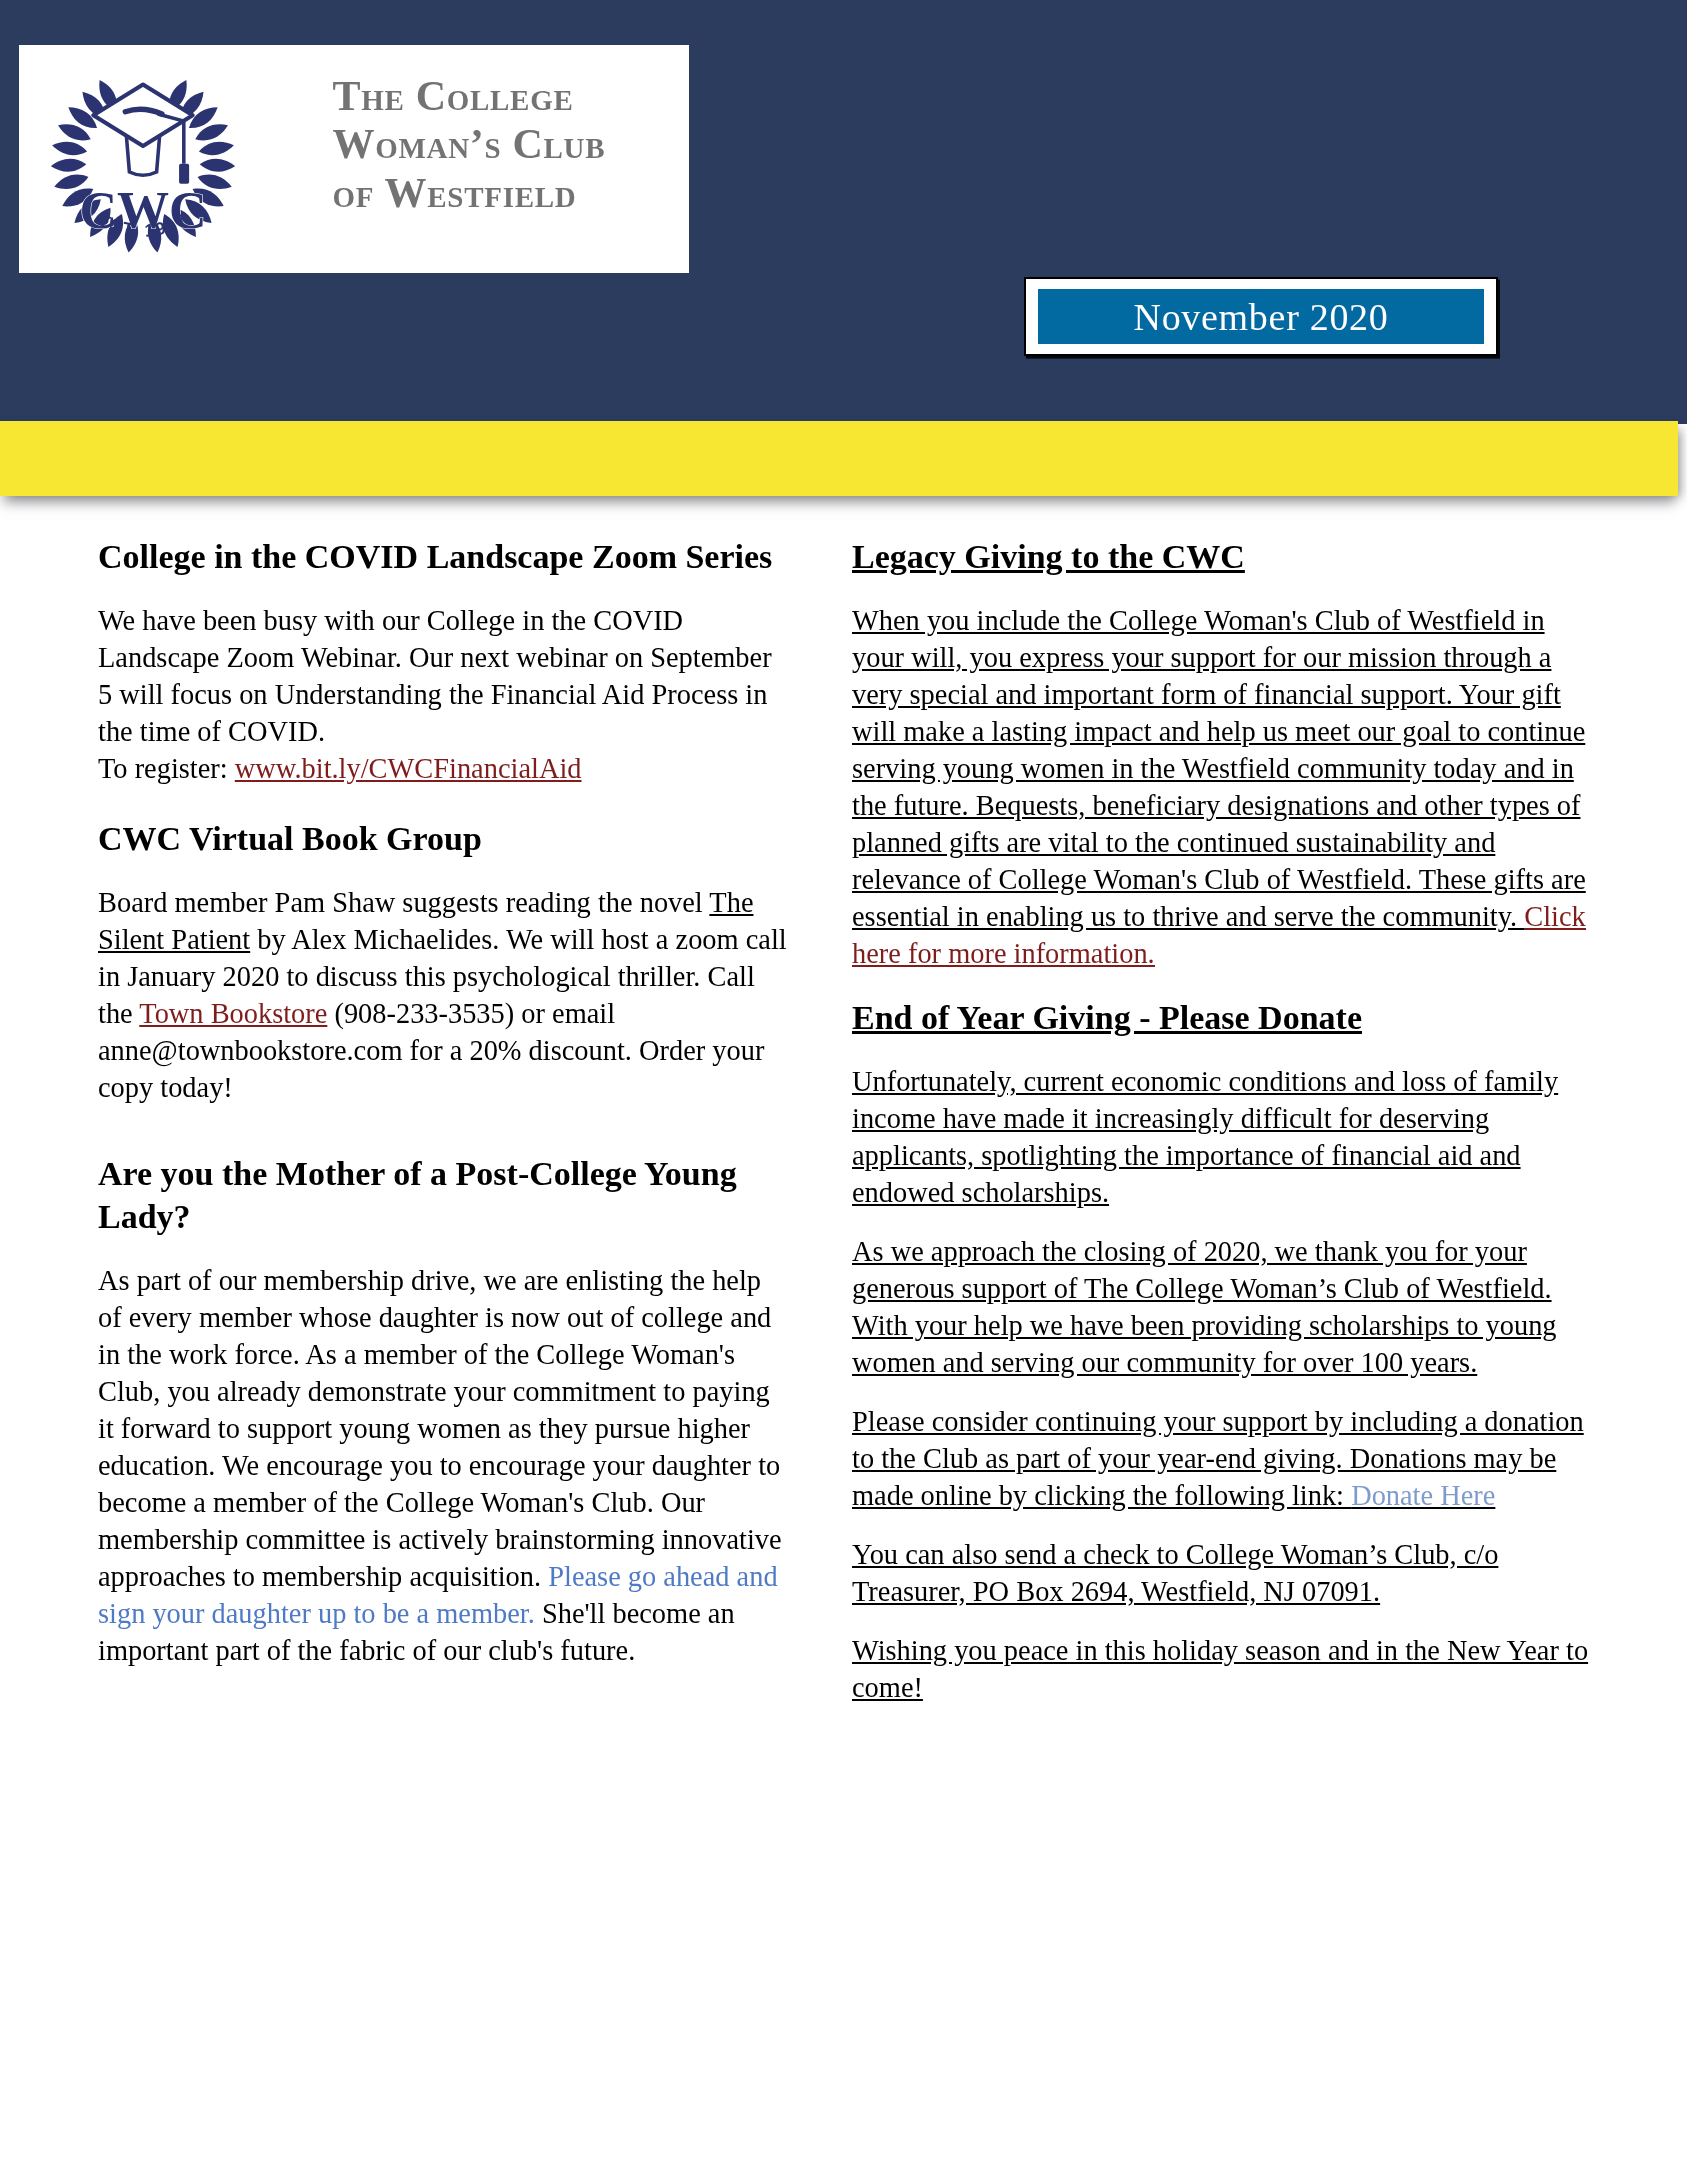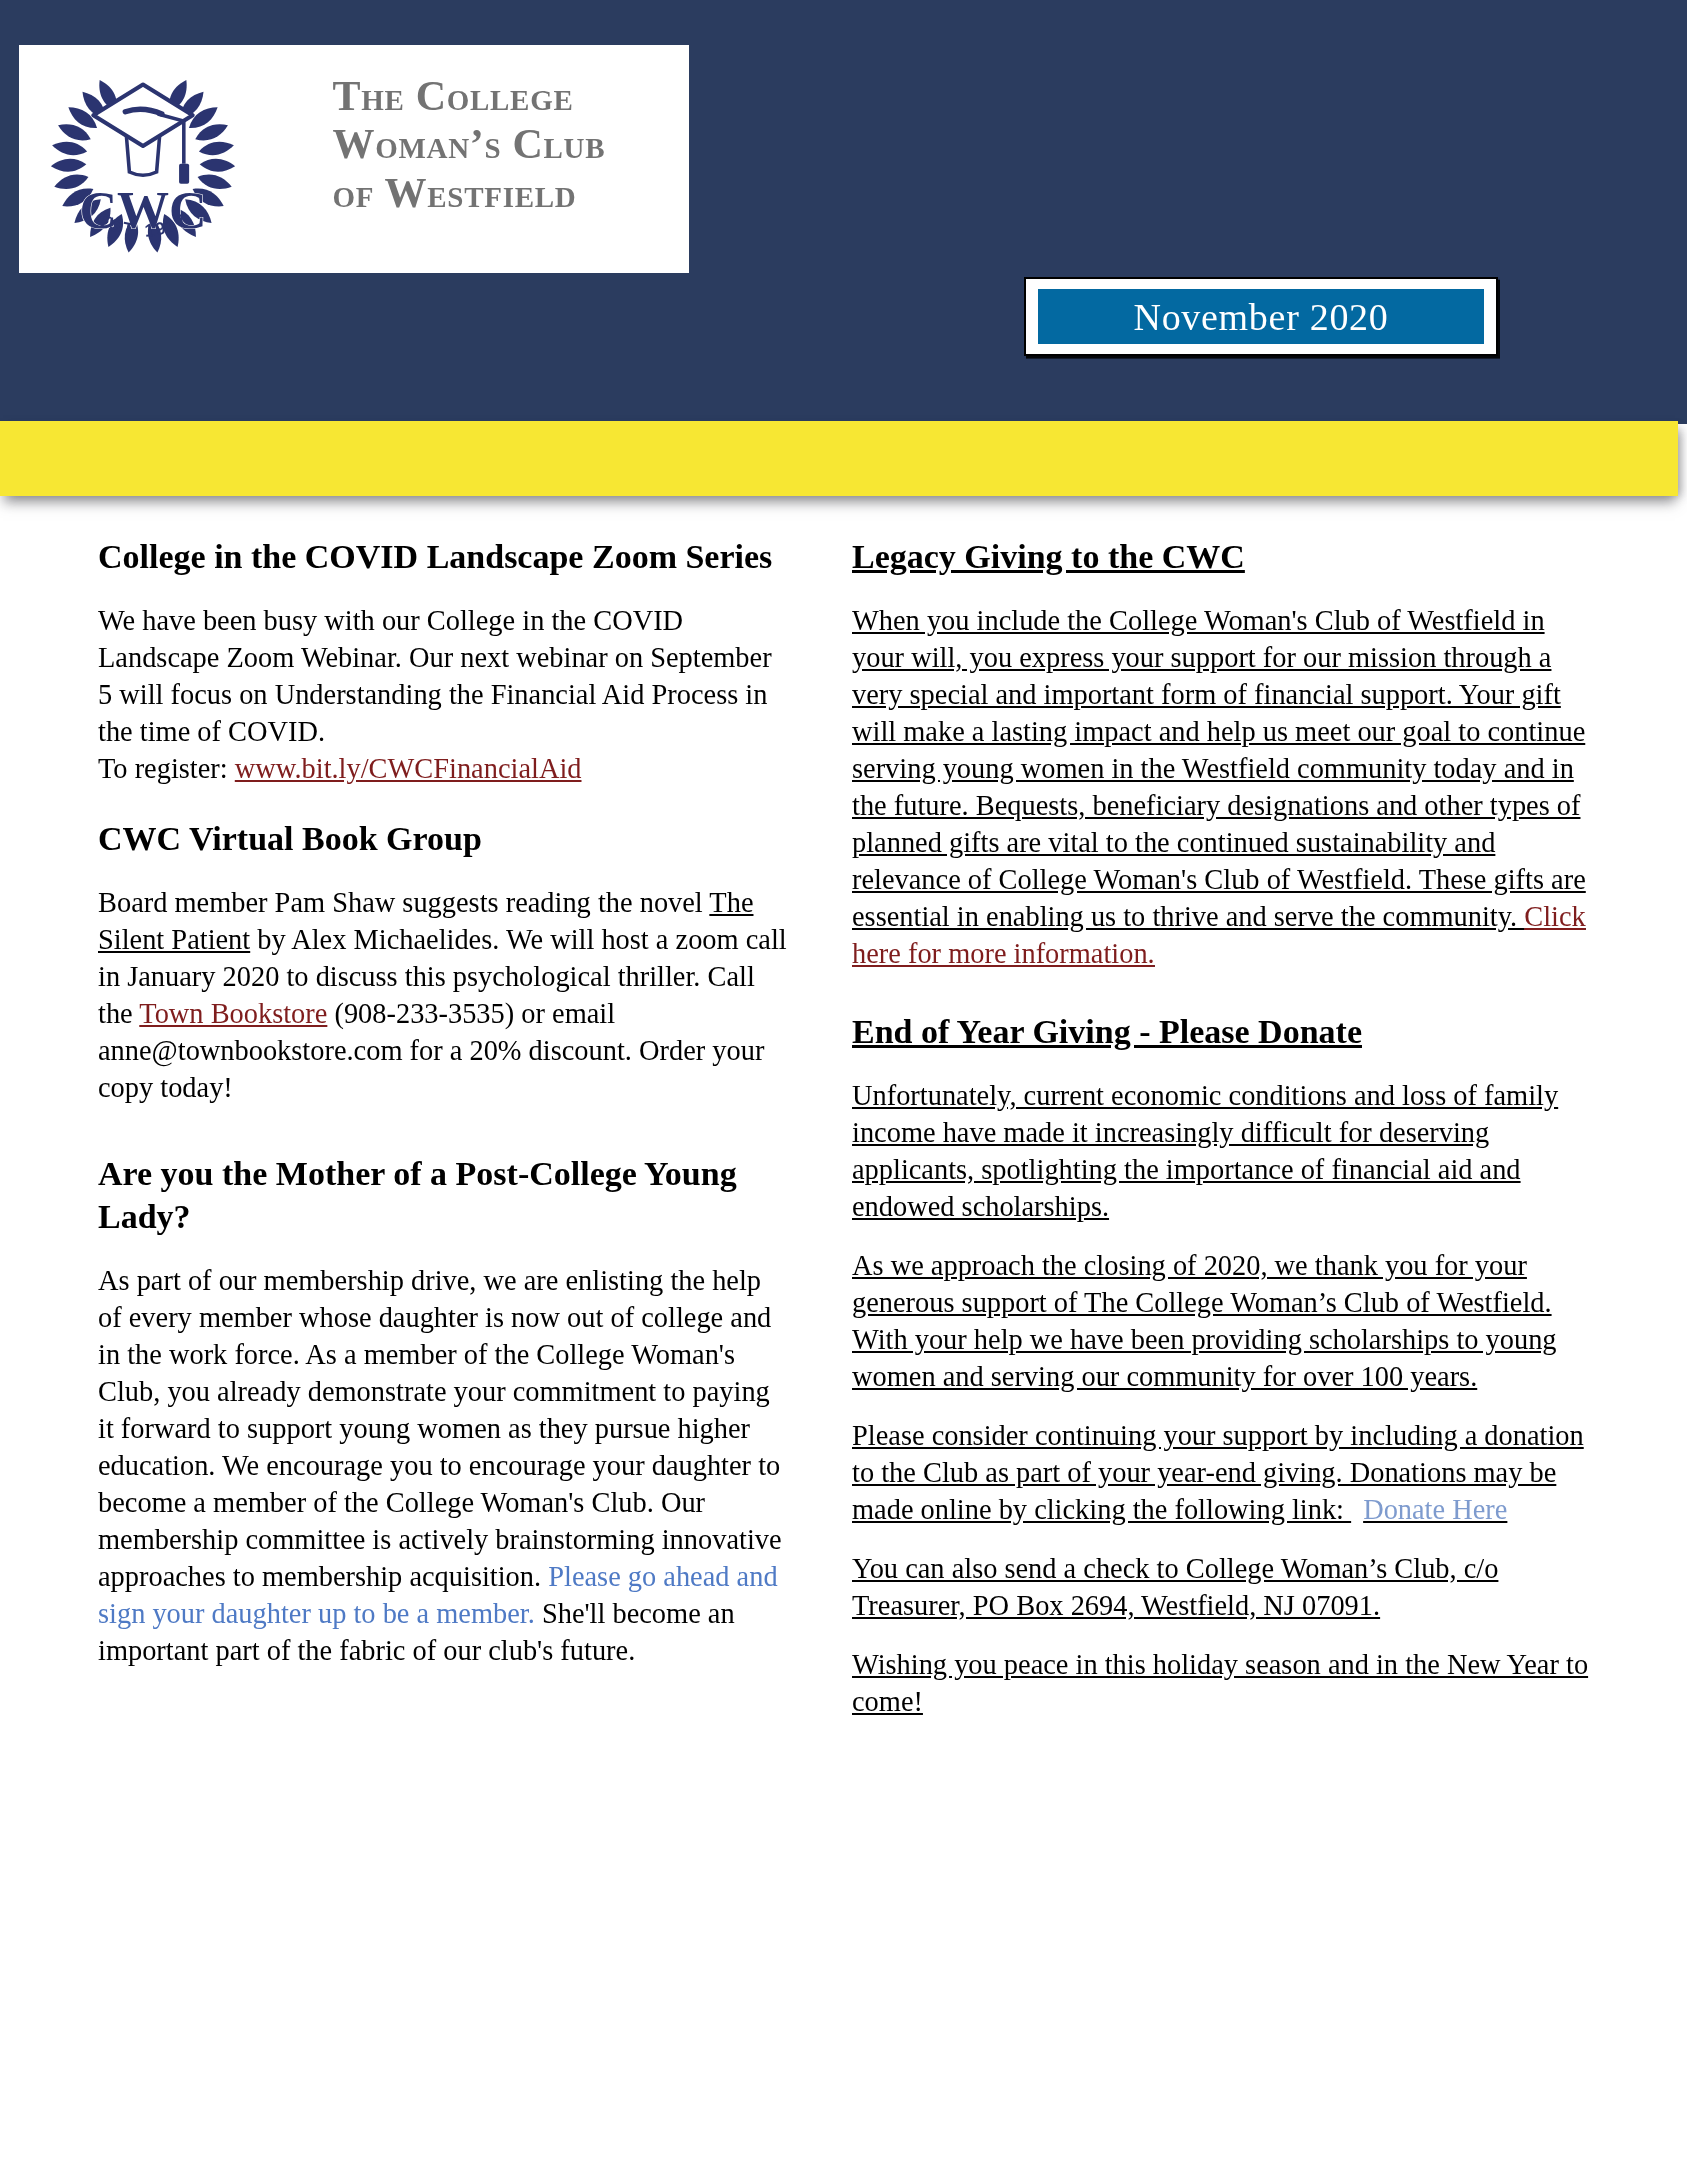--- a/index.html
+++ b/index.html
@@ -48,27 +48,27 @@
   }
   .col { font-size:28.4px; line-height:37px; }
   .col-left  { width:693px; }
   .col-right { width:746px;text-decoration:underline; }
 
   .col h3 {
     font-size:34px; line-height:43px; font-weight:bold; margin:0 0 24px 0;
   }
   .col h3.gap-sm { margin-top:4px; }
   .col h3.gap-lg { margin-top:46px; }
-  .col h3.gap-md { margin-top:38px; }
+  .col h3.gap-md { margin-top:24px; }
   .col-left p  { margin:0 0 30px 0; }
   .col-right p { margin:0 0 22px 0; }
 
   a.link  { color:#7f1d1d; text-decoration:underline; cursor:pointer; }
   a.softlink  { color:#4f7ac5; text-decoration:none; cursor:pointer; }
-  a.softlink2 { color:#7e9bce; text-decoration:none; cursor:pointer;margin-left:12px; }
+  a.softlink2 { color:#7e9bce; text-decoration:none; cursor:pointer; }
   .u { text-decoration:underline; }
 </style>
 </head>
 <body>
 
 <div class="page">
 
   <div class="navy-band"></div>
   <div class="yellow-bar"></div>
 

